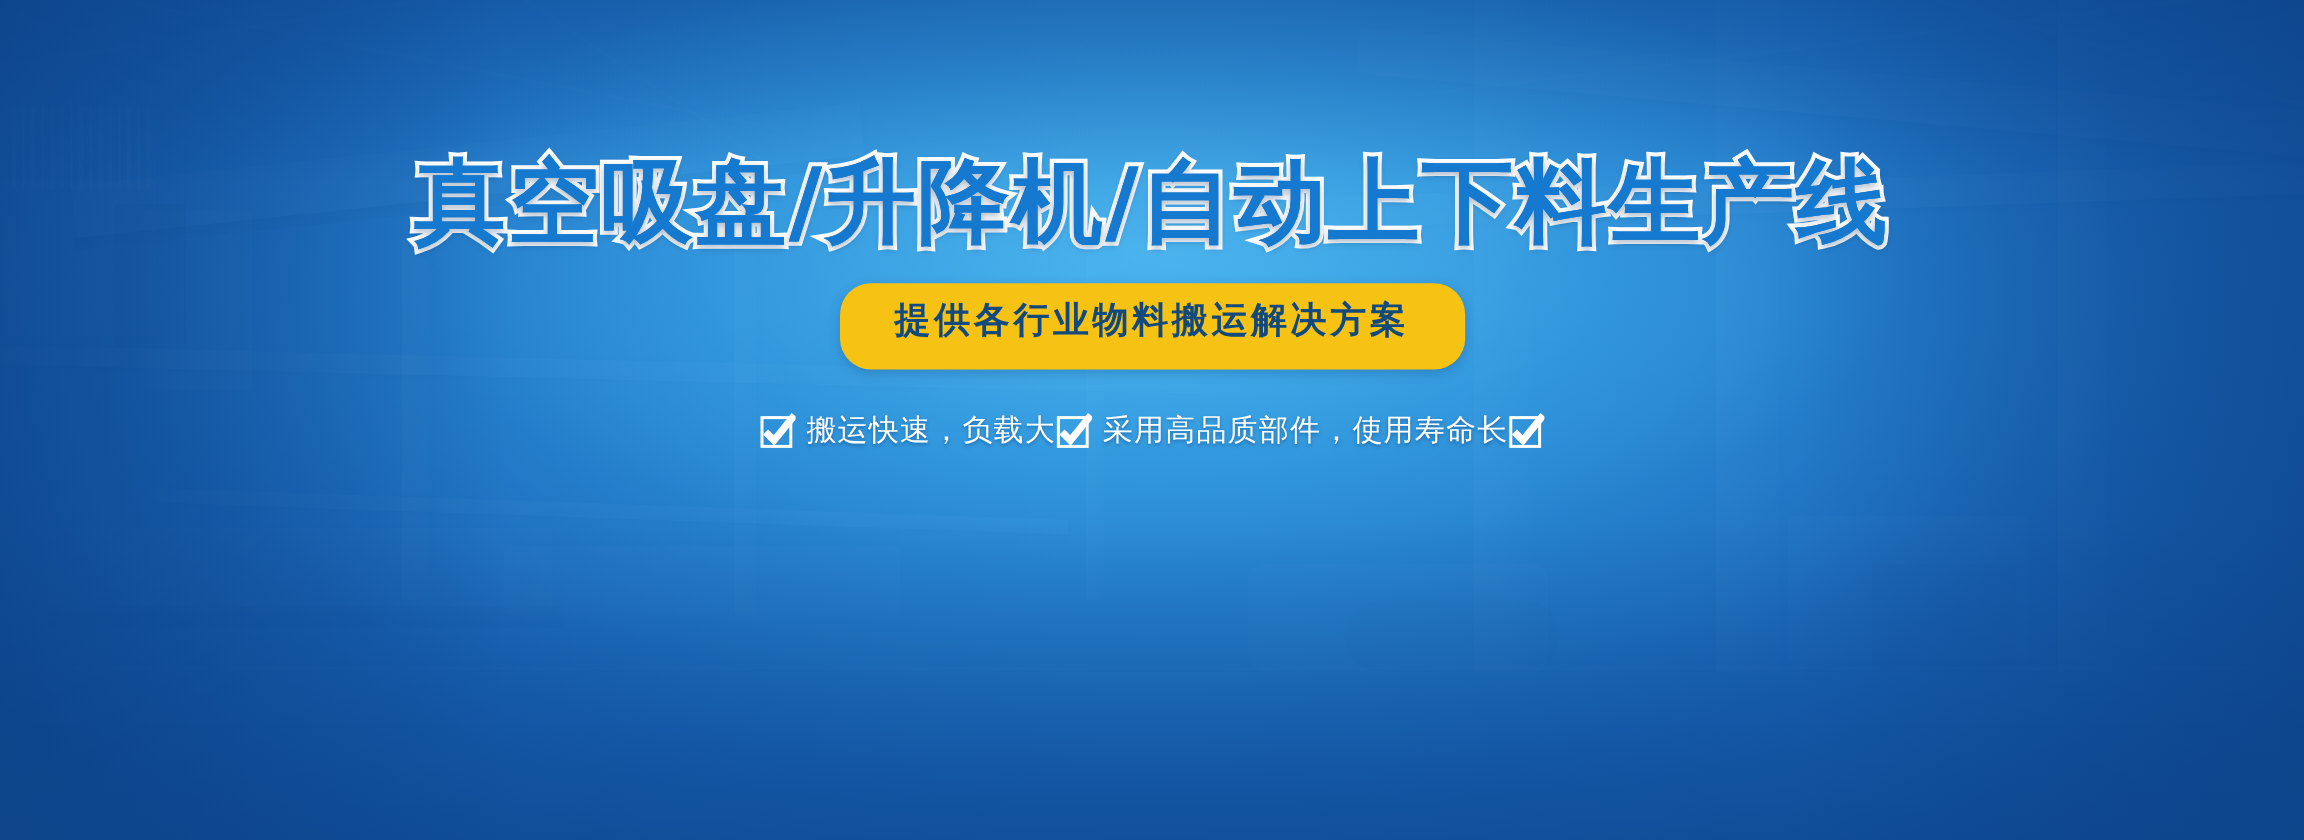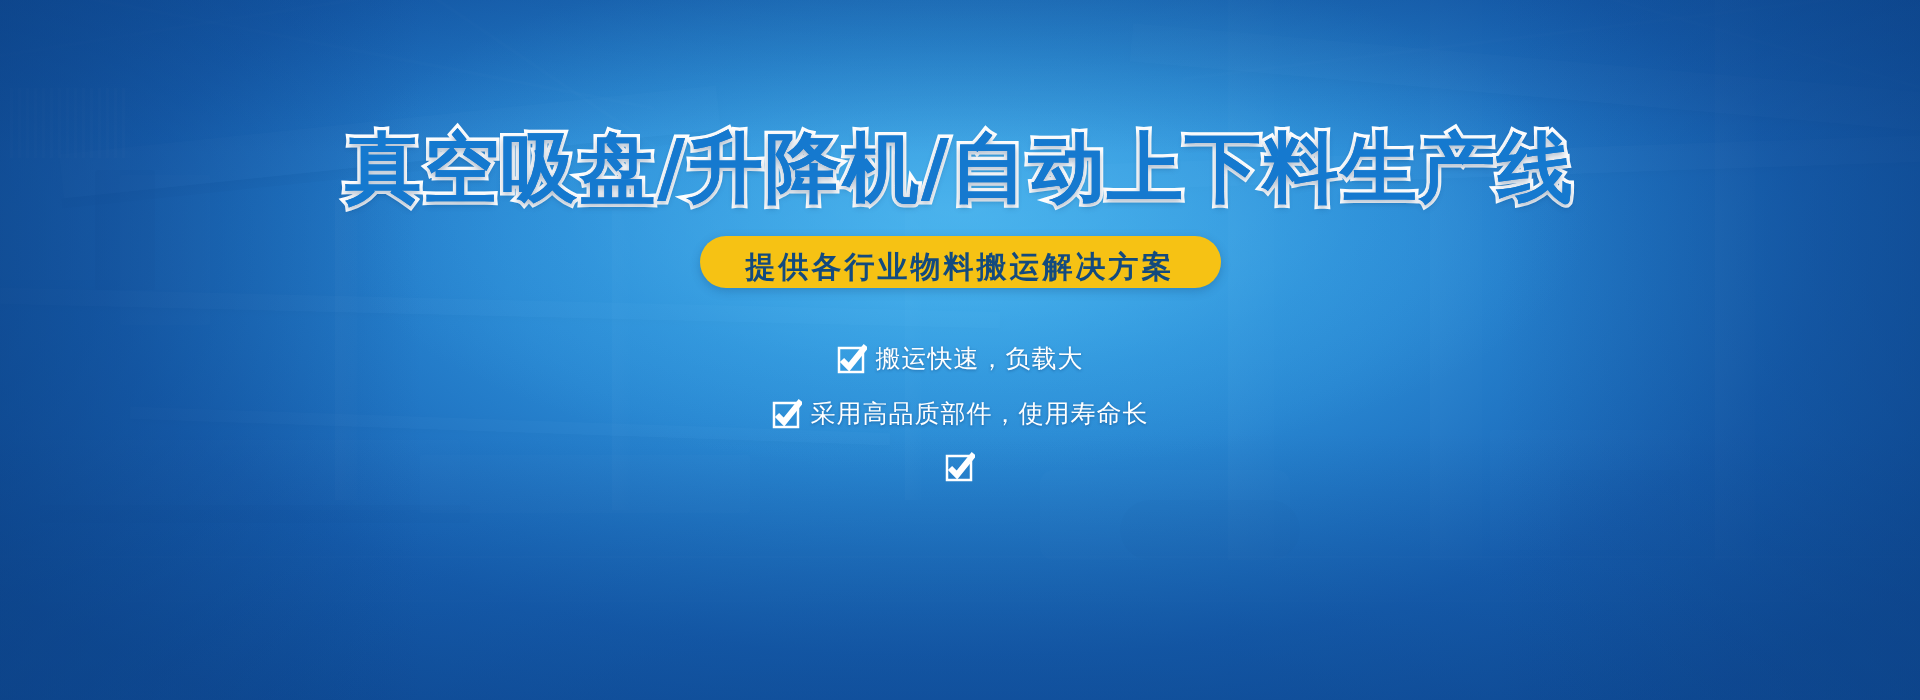--- a/index.html
+++ b/index.html
@@ -71,28 +71,28 @@
     color:#1579cf;white-space:nowrap;
   }
 
   .subtitle-wrap{position:absolute;left:0;right:0;top:236px;text-align:center;}
   .subtitle{
     display:inline-block;
     background:#f6c214;
     color:#134a7e;
     font-family:"DejaVu Sans","Liberation Sans",sans-serif;
     font-size:30px;font-weight:bold;letter-spacing:3px;
-    padding:11px 46px 0;
+    padding:11px 46px 20px;
     border-radius:26px;
     box-shadow:0 3px 10px rgba(10,50,100,.25);
   }
 
   .features{
     position:absolute;left:0;right:0;top:342px;
-    display:flex;justify-content:center;align-items:center;gap:22px;flex-direction:column;
+    display:flex;justify-content:center;align-items:center;
   }
   .feature{display:flex;align-items:center;gap:9px;}
   .check-icon{
     width:30px;height:30px;flex:0 0 30px;position:relative;display:block;
   }
   .feature-label{
     color:#ffffff;
     font-family:"DejaVu Sans","Liberation Sans",sans-serif;
     font-size:25px;font-weight:normal;letter-spacing:1px;
     white-space:nowrap;

